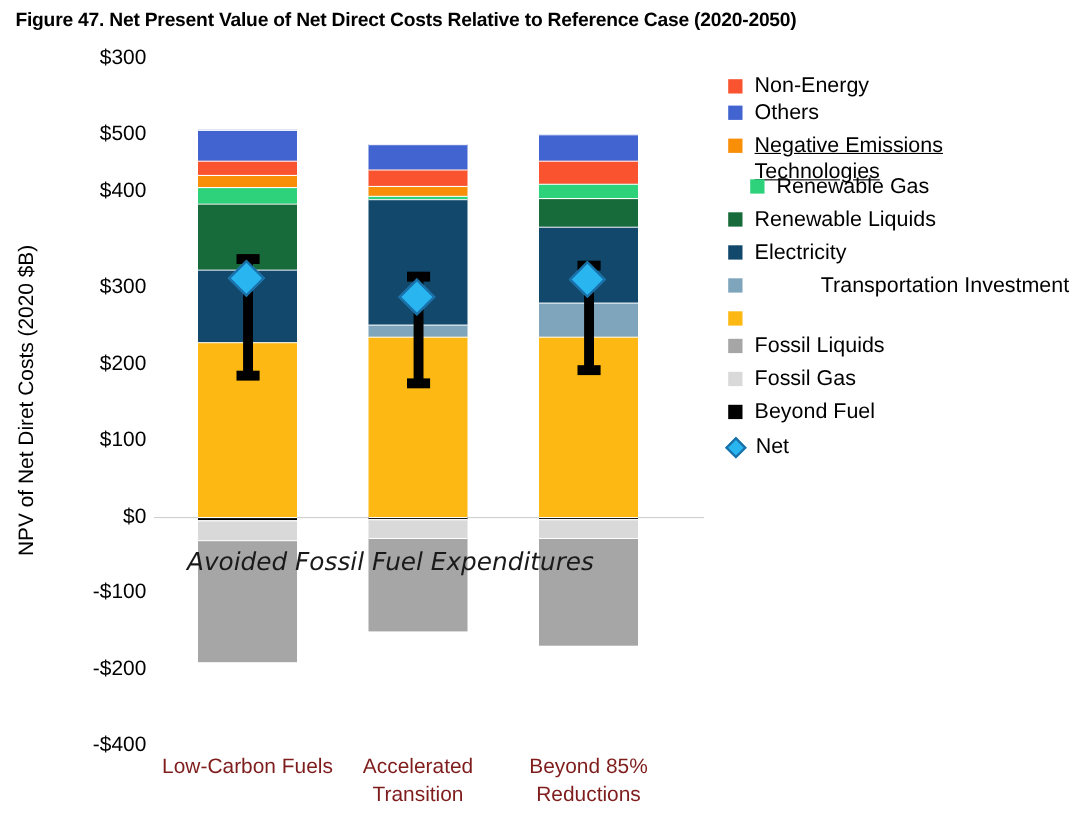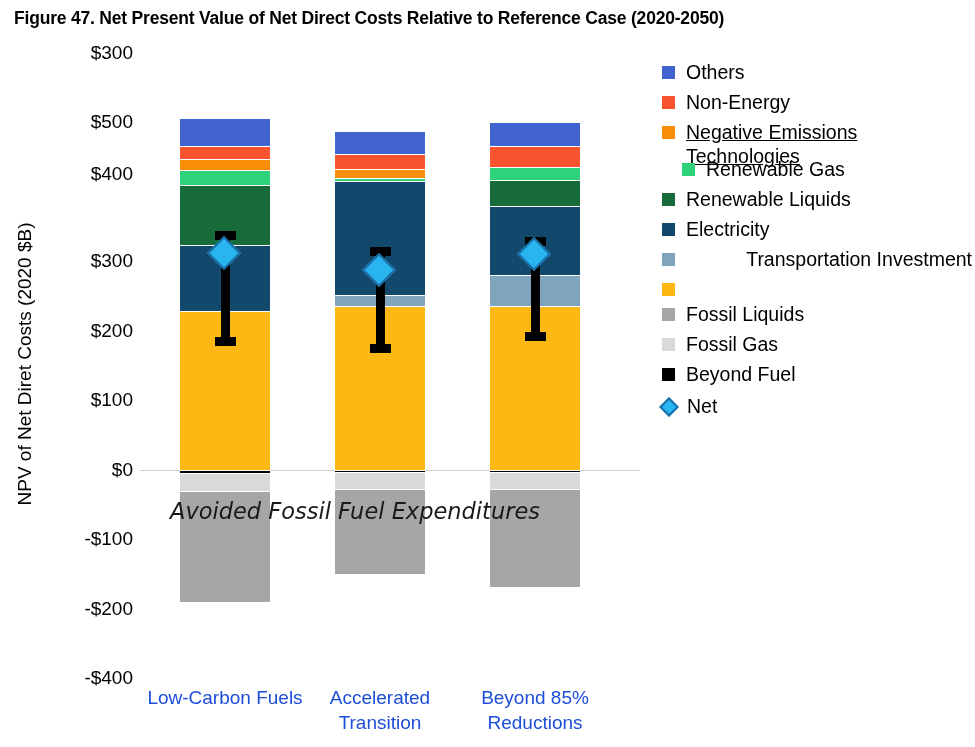--- a/index.html
+++ b/index.html
@@ -14,21 +14,21 @@
   .ytick{position:absolute;right:0;width:120px;text-align:right;font-size:19px;color:#000;
          transform:translateY(-50%);white-space:nowrap;}
   #yticks{position:absolute;left:0px;top:53px;width:133px;height:625px;}
 
   #ylabel{position:absolute;left:-210px;top:300px;width:470px;text-align:center;font-size:19px;color:#000;
           transform:rotate(-90deg);white-space:nowrap;}
 
   .bar{position:absolute;width:90px;}
   .seg{position:absolute;left:0;width:100%;box-sizing:border-box;}
 
-  .xcat{position:absolute;top:632px;width:160px;text-align:center;font-size:19px;color:#1d4ed8;line-height:25px;}
+  .xcat{position:absolute;top:632px;width:160px;text-align:center;font-size:19px;color:#7f1d1d;line-height:25px;}
 
   .errbar{position:absolute;width:9px;background:#000;left:50%;margin-left:-4.5px;}
   .errcap{position:absolute;width:21px;height:9px;background:#000;left:50%;margin-left:-10.5px;}
   .netdia{position:absolute;width:24px;height:24px;background:#29B5F0;border:2px solid #1a6fa8;
           left:50%;margin-left:-13px;transform:rotate(45deg);box-sizing:border-box;}
 
   #annot{position:absolute;left:170px;top:498px;font-size:22.5px;font-style:italic;color:#1a1a1a;
          white-space:nowrap;font-family:"DejaVu Sans",sans-serif;}
 
   
@@ -110,27 +110,27 @@
     </div>
 
   <div class="xcat" style="left:5px">Low-Carbon Fuels</div>
   <div class="xcat" style="left:160px">Accelerated Transition</div>
   <div class="xcat" style="left:315px">Beyond 85% Reductions</div>
 </div>
 
 <div id="annot">Avoided Fossil Fuel Expenditures</div>
 
 <div id="legend">
+    <div class="leg" style="margin-top: 6px;">
+      <span class="swatch" style="background: rgb(249, 83, 47);"></span>
+      <span class="legtxt">Non-Energy</span>
+    </div>
     <div class="leg" style="margin-top: 0px;">
       <span class="swatch" style="background: rgb(66, 100, 208);"></span>
       <span class="legtxt">Others</span>
-    </div>
-    <div class="leg" style="margin-top: 6px;">
-      <span class="swatch" style="background: rgb(249, 83, 47);"></span>
-      <span class="legtxt">Non-Energy</span>
     </div>
     <div class="leg" style="margin-top: 6px; text-decoration: underline;">
       <span class="swatch" style="background: rgb(249, 142, 9);"></span>
       <span class="legtxt">Negative Emissions Technologies</span>
     </div>
     <div class="leg" style="margin-top: -11px; padding-left: 20px;">
       <span class="swatch" style="background: rgb(45, 210, 122);"></span>
       <span class="legtxt">Renewable Gas</span>
     </div>
     <div class="leg" style="margin-top: 6px;">

